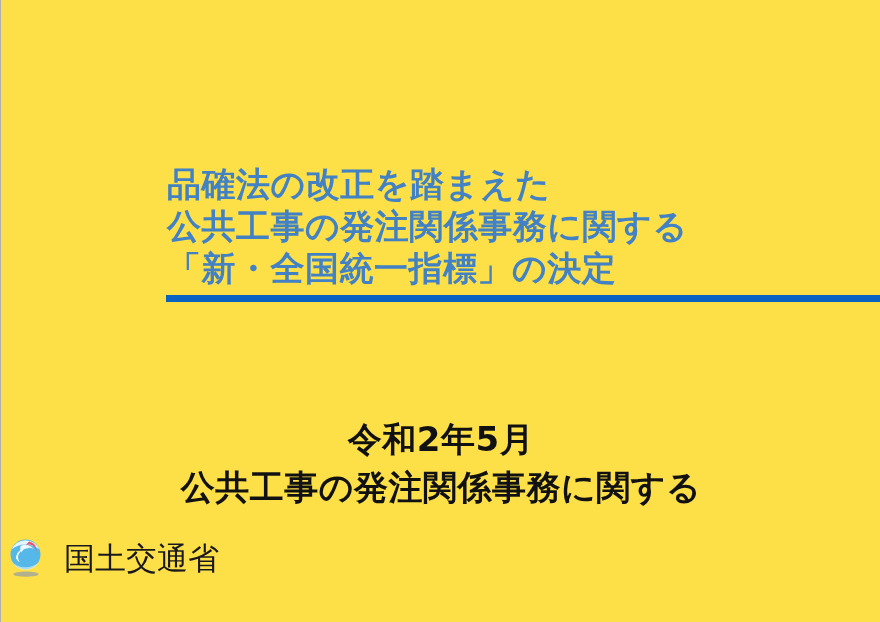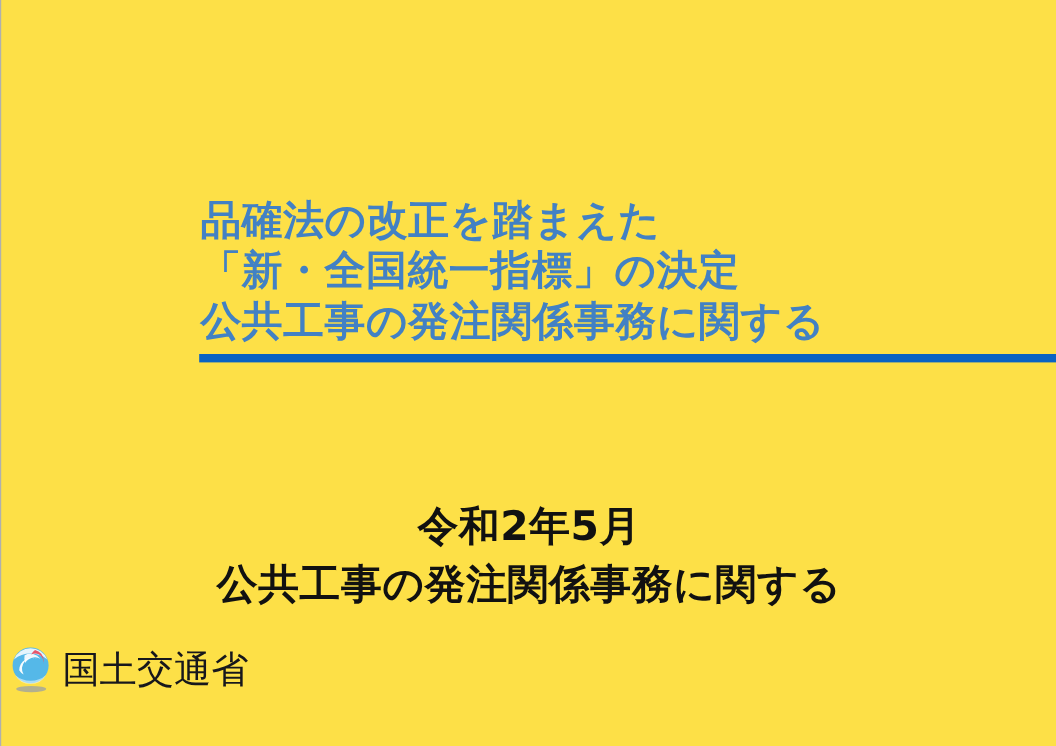--- a/index.html
+++ b/index.html
@@ -70,21 +70,21 @@
     bottom: 0;
     width: 880px;
     height: 87px;
   }
   .footer-brand {
     position: absolute;
     left: 6px;
     top: 3px;
     display: flex;
     align-items: center;
-    gap: 7px;
+    gap: 19px;
   }
   .mlit-mark {
     width: 38px;
     height: 40px;
     display: block;
   }
   .brand-ja {
     font-family: "DejaVu Sans", "Liberation Sans", sans-serif;
     font-size: 31px;
     font-weight: normal;
@@ -119,22 +119,22 @@
     white-space: nowrap;
   }
 </style>
 </head>
 <body>
 
 <div class="slide">
 
   <div class="title-block">
     <div class="title-line">品確法の改正を踏まえた</div>
+    <div class="title-line">公共工事の発注関係事務に関する</div>
     <div class="title-line">「新・全国統一指標」の決定</div>
-    <div class="title-line">公共工事の発注関係事務に関する</div>
   </div>
 
   <div class="title-rule"></div>
 
   <div class="center-block">
     <div class="center-line">令和2年5月</div>
     <div class="center-line">公共工事の発注関係事務に関する</div>
   </div>
 
   <div class="footer">

